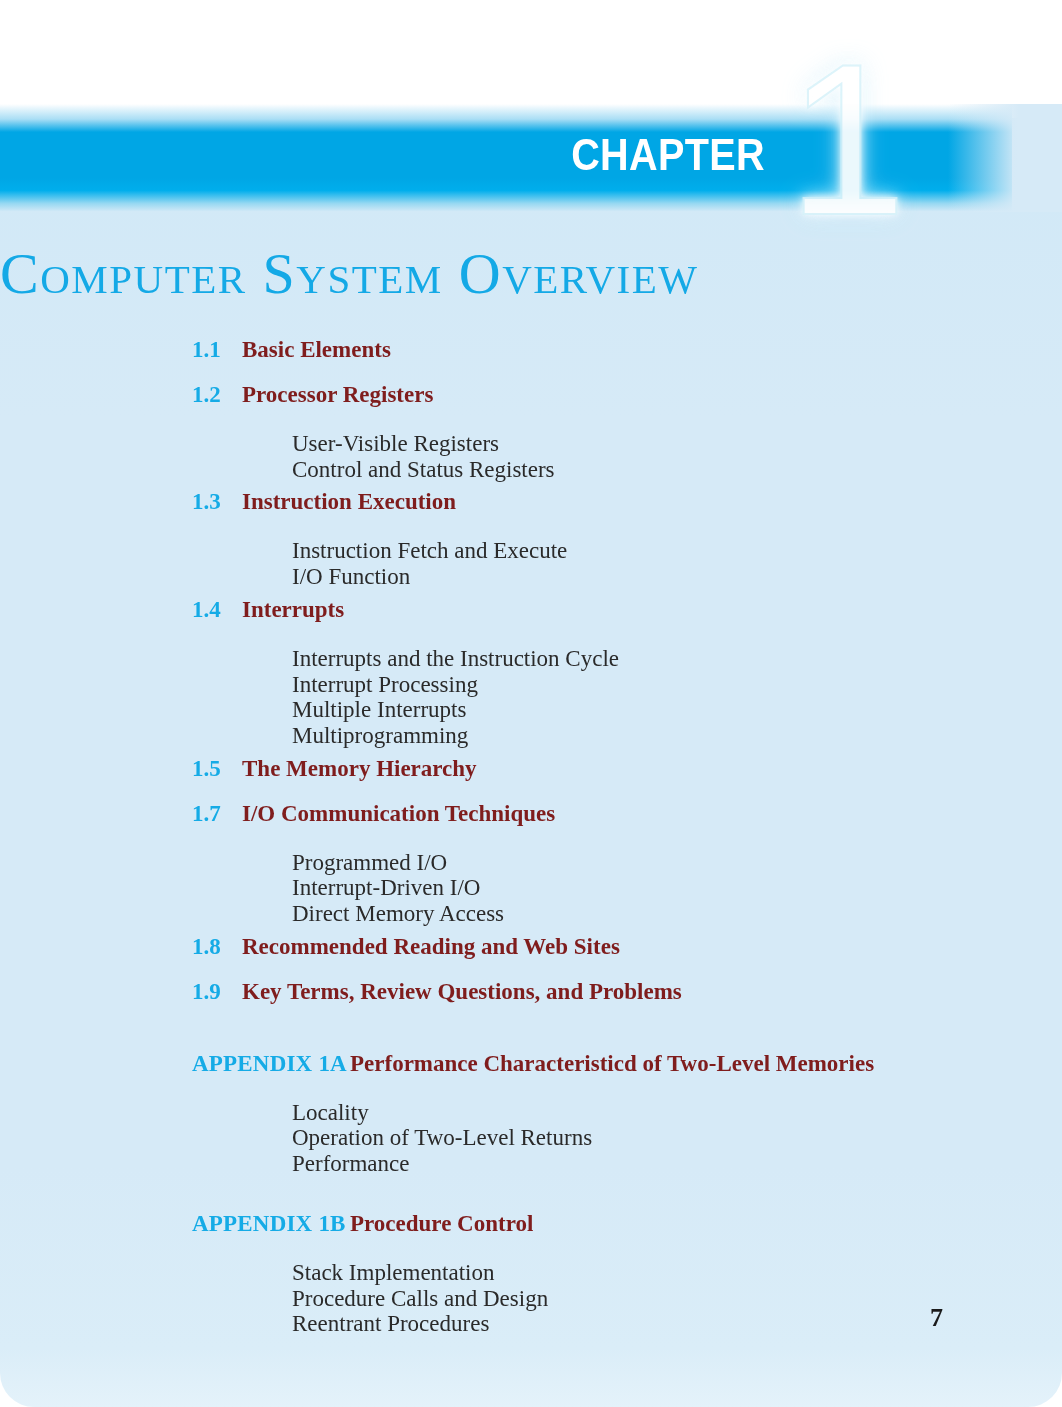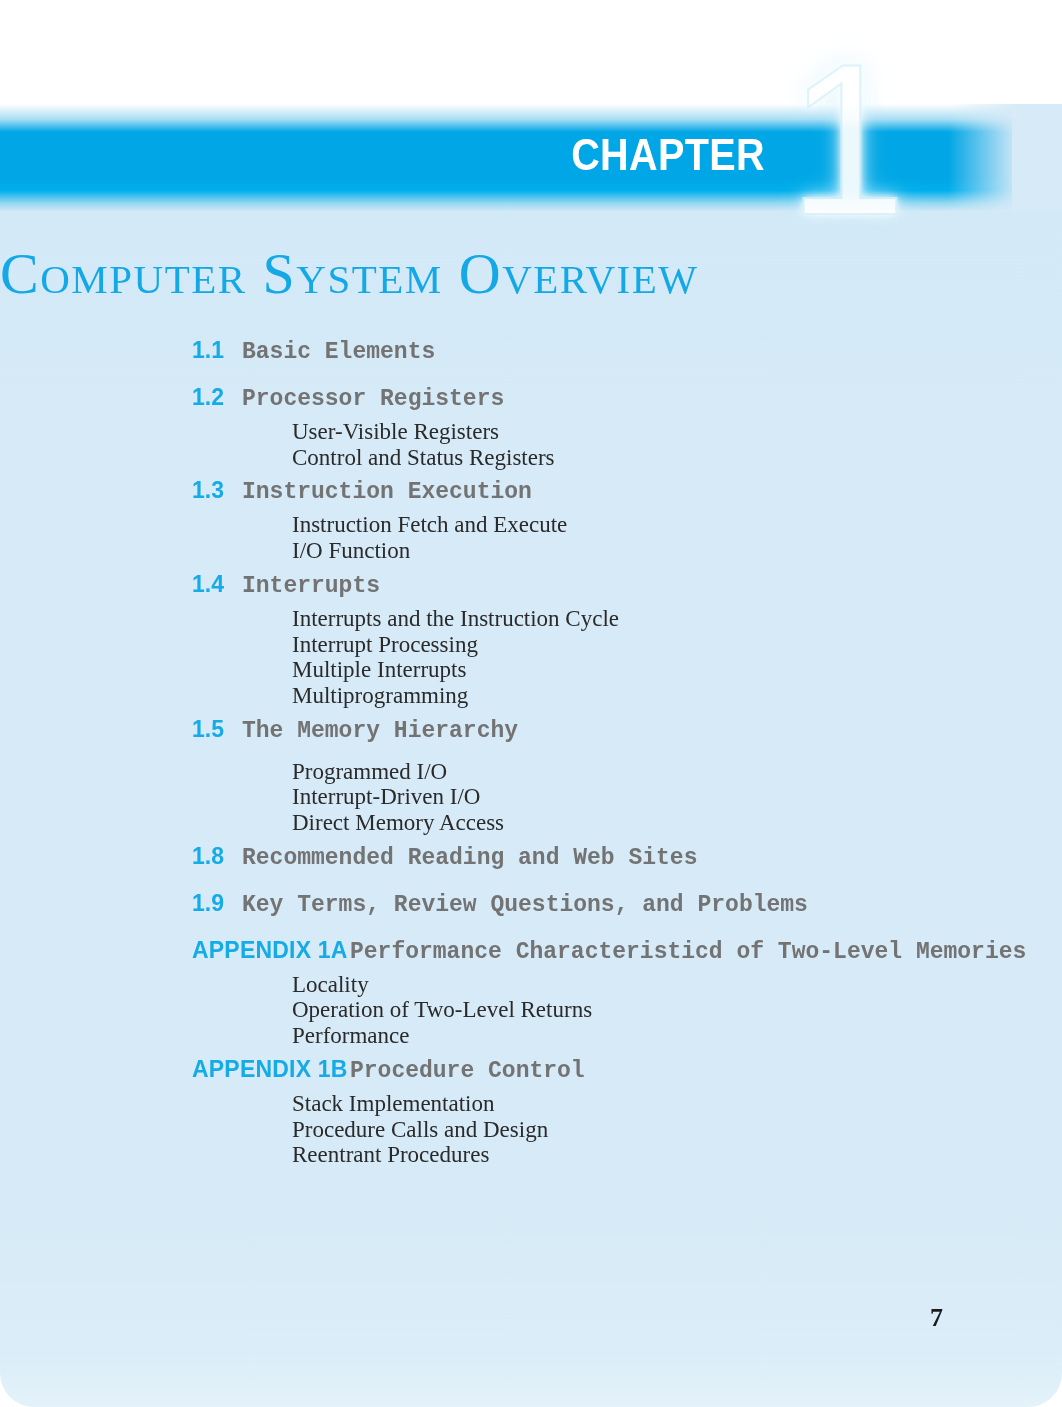--- a/index.html
+++ b/index.html
@@ -149,36 +149,37 @@
     display: flex;
     align-items: baseline;
     line-height: 34px;
   }
   .toc-num {
     color: #15abe6;
     font-weight: bold;
     font-size: 23px;
     width: 50px;
     flex: 0 0 50px;
-    font-family: Liberation Sans, sans-serif;
+    font-family: Liberation Serif, serif;
   }
   .toc-num.wide {
     width: 158px;
     flex: 0 0 158px;
     letter-spacing: 0.2px;
+    margin-top: 27px;
   }
   .toc-title {
-    color: #737373;
+    color: #7f1d1d;
     font-weight: bold;
     font-size: 23px;
-    font-family: Liberation Mono, monospace;
+    font-family: Liberation Serif, serif;
     white-space: nowrap;
   }
   .toc-subs {
-    margin-top: 3px;
+    margin-top: 19px;
   }
   .toc-sub {
     margin-left: 100px;
     color: #2a2a2a;
     font-size: 23px;
     line-height: 25.7px;
     font-family: "Liberation Serif", "DejaVu Serif", serif;
     font-weight: normal;
     white-space: nowrap;
   }
@@ -255,20 +256,24 @@
       </div>
       <div class="toc-entry gap">
         <div class="toc-head">
           <span class="toc-num">1.5</span>
           <span class="toc-title">The Memory Hierarchy</span>
         </div>
       </div>
       <div class="toc-entry tight">
       </div>
       <div class="toc-entry tight">
+        <div class="toc-head">
+          <span class="toc-num">1.7</span>
+          <span class="toc-title">I/O Communication Techniques</span>
+        </div>
         <div class="toc-subs">
           <div class="toc-sub">Programmed I/O</div>
           <div class="toc-sub">Interrupt-Driven I/O</div>
           <div class="toc-sub">Direct Memory Access</div>
         </div>
       </div>
       <div class="toc-entry gap">
         <div class="toc-head">
           <span class="toc-num">1.8</span>
           <span class="toc-title">Recommended Reading and Web Sites</span>

